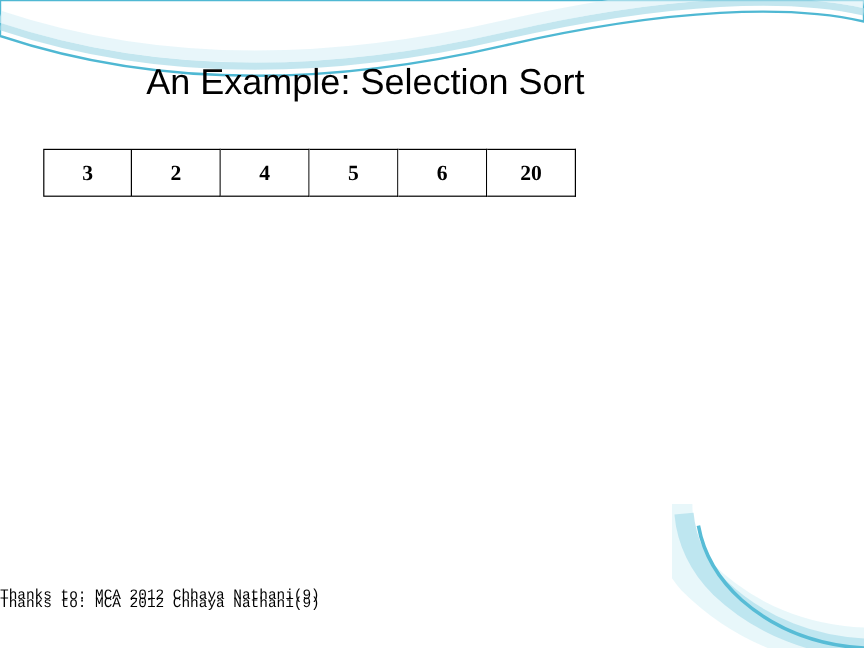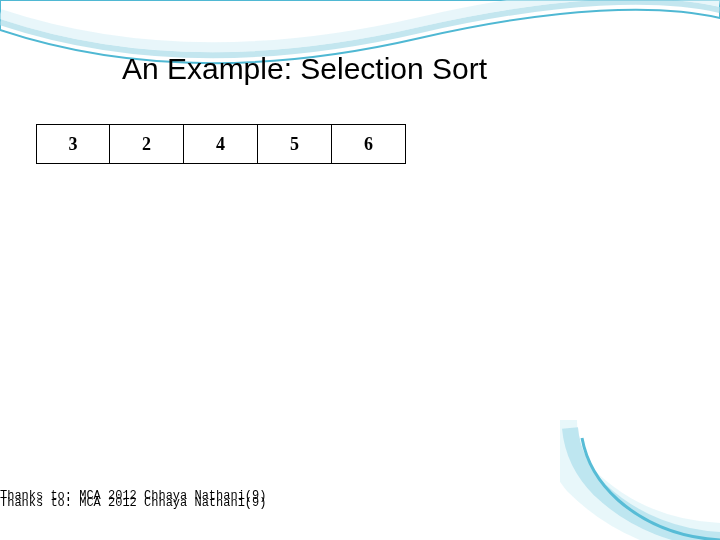--- a/index.html
+++ b/index.html
@@ -87,20 +87,21 @@
 </div>
 
 <div class="title">An Example: Selection Sort</div>
 
 <div class="array">
   <div class="cell">3</div>
   <div class="cell">2</div>
   <div class="cell">4</div>
   <div class="cell">5</div>
   <div class="cell">6</div>
+  <div class="cell">20</div>
 </div>
 
 <div class="footer">
   <span>Thanks to: MCA 2012 Chhaya Nathani(9)</span>
   <span class="line2">Thanks to: MCA 2012 Chhaya Nathani(9)</span>
 </div>
 
 <div class="corner">
   <svg width="160" height="120" viewBox="0 0 160 120">
     <path d="M160,120 C110,118 60,100 20,60 C6,44 0,24 0,0" fill="none" stroke="#e6f6fa" stroke-width="34" opacity="0.9"></path>

